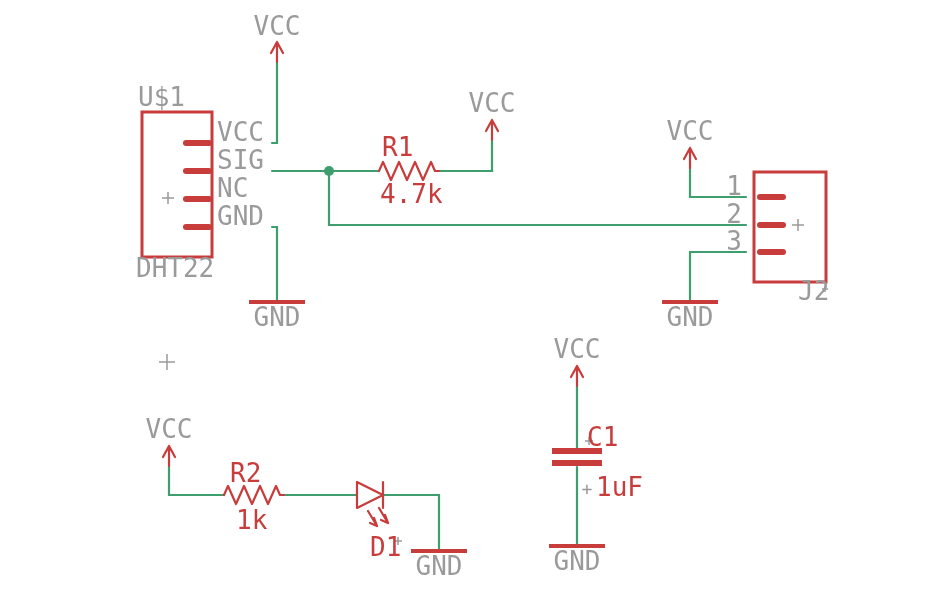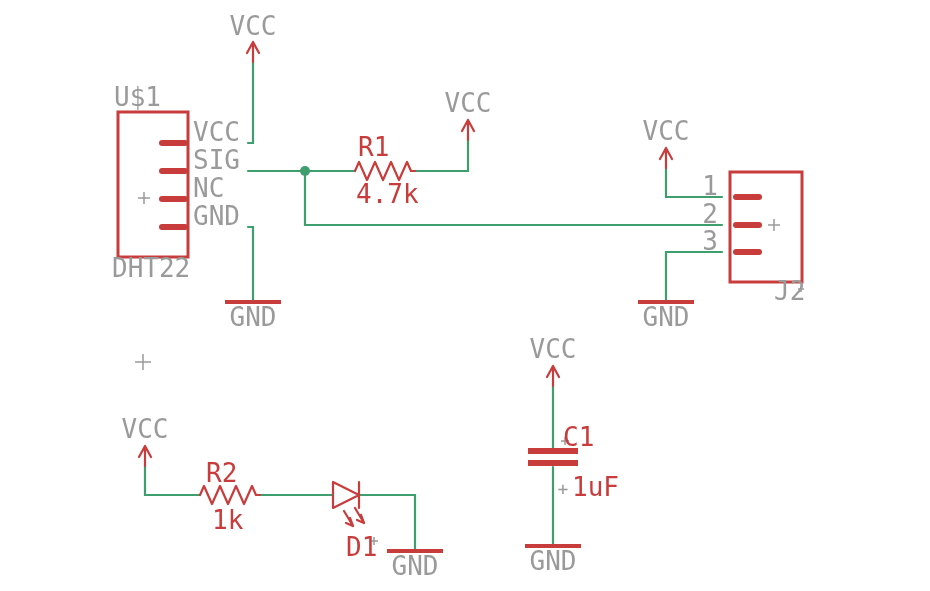--- a/index.html
+++ b/index.html
@@ -2,21 +2,21 @@
 <html style="--red: #c83c3c; --green: #3f9e6e; --gray: #9a9a9a; --bg: #ffffff;"><head>
 <meta charset="utf-8">
 <style>
   :root{
     --red:#c83c3c;
     --green:#3f9e6e;
     --gray:#9a9a9a;
     --bg:#ffffff;
   }
   html,body{margin:0;padding:0;background:var(--bg);}
-  .stage{position:relative;width:808px;height:591px;background:var(--bg);overflow:hidden;}
+  .stage{position:relative;width:808px;height:591px;background:var(--bg);overflow:hidden;padding-left:24px;}
   svg{display:block;}
   svg text{font-family:"DejaVu Sans Mono","Liberation Mono",monospace;}
   .tgray{fill:var(--gray);font-size:26px;}
   .tred{fill:var(--red);font-size:26px;}
   .tplus{fill:var(--gray);font-size:18px;}
   .wire{stroke:var(--green);stroke-width:2.2;fill:none;stroke-linecap:round;}
   .sym{stroke:var(--red);stroke-width:2.2;fill:none;stroke-linecap:round;stroke-linejoin:round;}
   .box{stroke:var(--red);stroke-width:3;fill:none;}
   .pin{stroke:var(--red);stroke-width:6;stroke-linecap:round;}
   .gndbar{stroke:var(--red);stroke-width:4;stroke-linecap:butt;}

